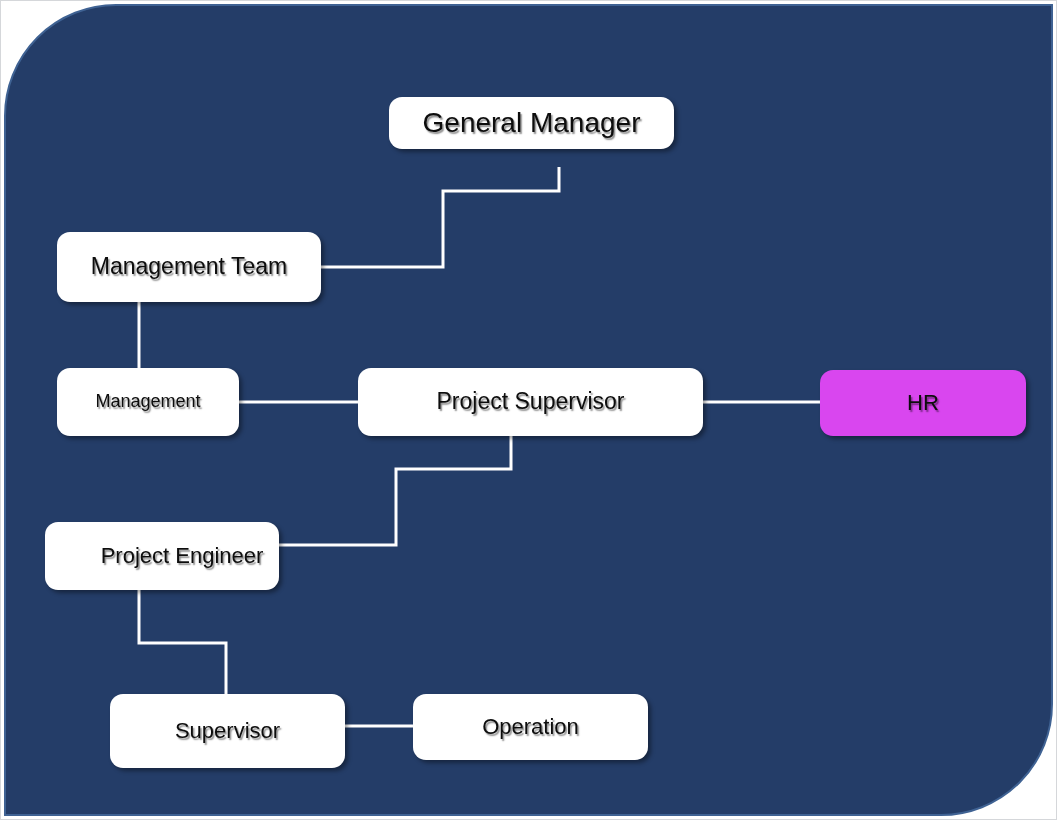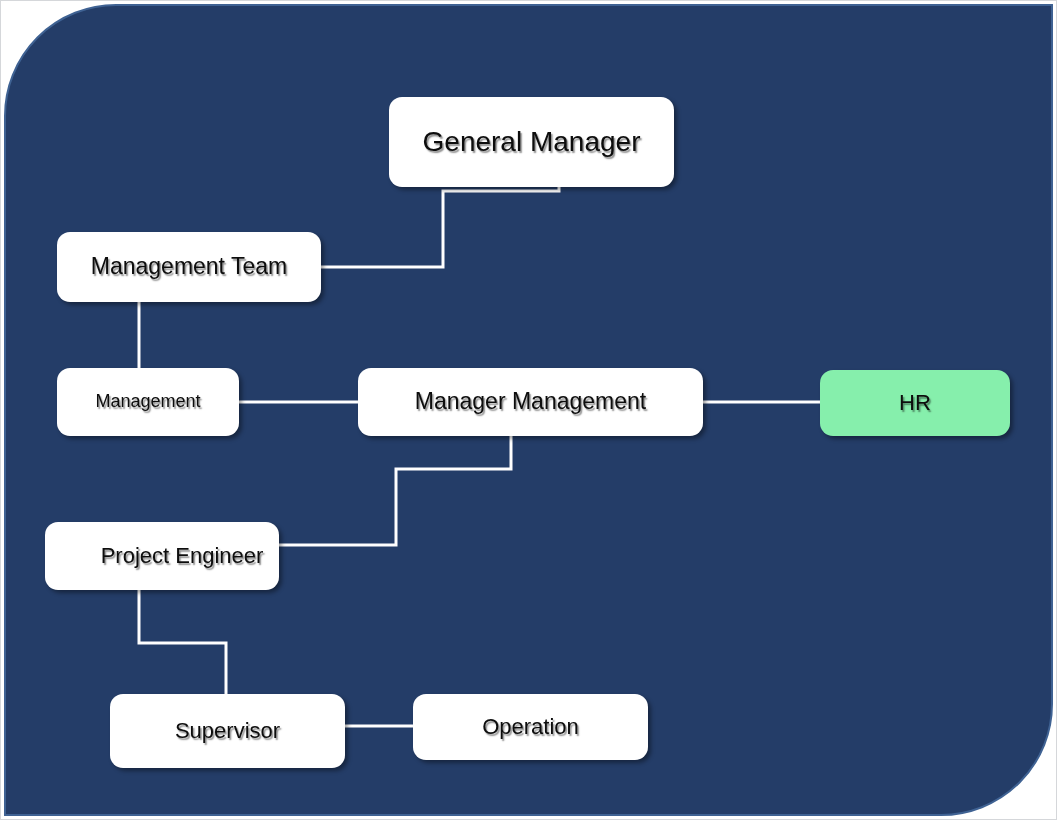--- a/index.html
+++ b/index.html
@@ -79,33 +79,33 @@
       <polyline points="559,167 559,191 443,191 443,267 321,267" fill="none" stroke="#ffffff" stroke-width="3" stroke-linecap="butt" stroke-linejoin="miter"></polyline>
       <polyline points="139,302 139,368" fill="none" stroke="#ffffff" stroke-width="3" stroke-linecap="butt" stroke-linejoin="miter"></polyline>
       <polyline points="239,402 358,402" fill="none" stroke="#ffffff" stroke-width="3" stroke-linecap="butt" stroke-linejoin="miter"></polyline>
       <polyline points="703,402 820,402" fill="none" stroke="#ffffff" stroke-width="3" stroke-linecap="butt" stroke-linejoin="miter"></polyline>
       <polyline points="511,436 511,469 396,469 396,545 279,545" fill="none" stroke="#ffffff" stroke-width="3" stroke-linecap="butt" stroke-linejoin="miter"></polyline>
       <polyline points="139,590 139,643 226,643 226,694" fill="none" stroke="#ffffff" stroke-width="3" stroke-linecap="butt" stroke-linejoin="miter"></polyline>
       <polyline points="345,726 413,726" fill="none" stroke="#ffffff" stroke-width="3" stroke-linecap="butt" stroke-linejoin="miter"></polyline>
     </svg>
 
   <div id="nodes-layer">
-      <div class="node" style="left: 389px; top: 97px; width: 285px; height: 90px; background: rgb(255, 255, 255); color: rgb(13, 13, 13);">
+      <div class="node" style="left: 389px; top: 97px; width: 285px; height: 52px; background: rgb(255, 255, 255); color: rgb(13, 13, 13);">
         <span style="font-size: 28px;">General Manager</span>
       </div>
       <div class="node" style="left: 57px; top: 232px; width: 264px; height: 70px; background: rgb(255, 255, 255); color: rgb(13, 13, 13);">
         <span style="font-size: 23px;">Management Team</span>
       </div>
       <div class="node" style="left: 57px; top: 368px; width: 182px; height: 68px; background: rgb(255, 255, 255); color: rgb(13, 13, 13);">
         <span style="font-size: 18px;">Management</span>
       </div>
       <div class="node" style="left: 358px; top: 368px; width: 345px; height: 68px; background: rgb(255, 255, 255); color: rgb(13, 13, 13);">
-        <span style="font-size: 23px;">Manager Management</span>
+        <span style="font-size: 23px;">Project Supervisor</span>
       </div>
-      <div class="node" style="left: 820px; top: 370px; width: 190px; height: 66px; background: #86efac; color: rgb(13, 13, 13); text-align: center;">
+      <div class="node" style="left: 820px; top: 370px; width: 206px; height: 66px; background: #d946ef; color: rgb(13, 13, 13); text-align: center;">
         <span style="font-size: 22px;">HR</span>
       </div>
       <div class="node" style="left: 45px; top: 522px; width: 234px; height: 68px; background: rgb(255, 255, 255); color: rgb(13, 13, 13); padding-left: 40px;">
         <span style="font-size: 22px;">Project Engineer</span>
       </div>
       <div class="node" style="left: 110px; top: 694px; width: 235px; height: 74px; background: rgb(255, 255, 255); color: rgb(13, 13, 13);">
         <span style="font-size: 22px;">Supervisor</span>
       </div>
       <div class="node" style="left: 413px; top: 694px; width: 235px; height: 66px; background: rgb(255, 255, 255); color: rgb(13, 13, 13);">
         <span style="font-size: 22px;">Operation</span>

